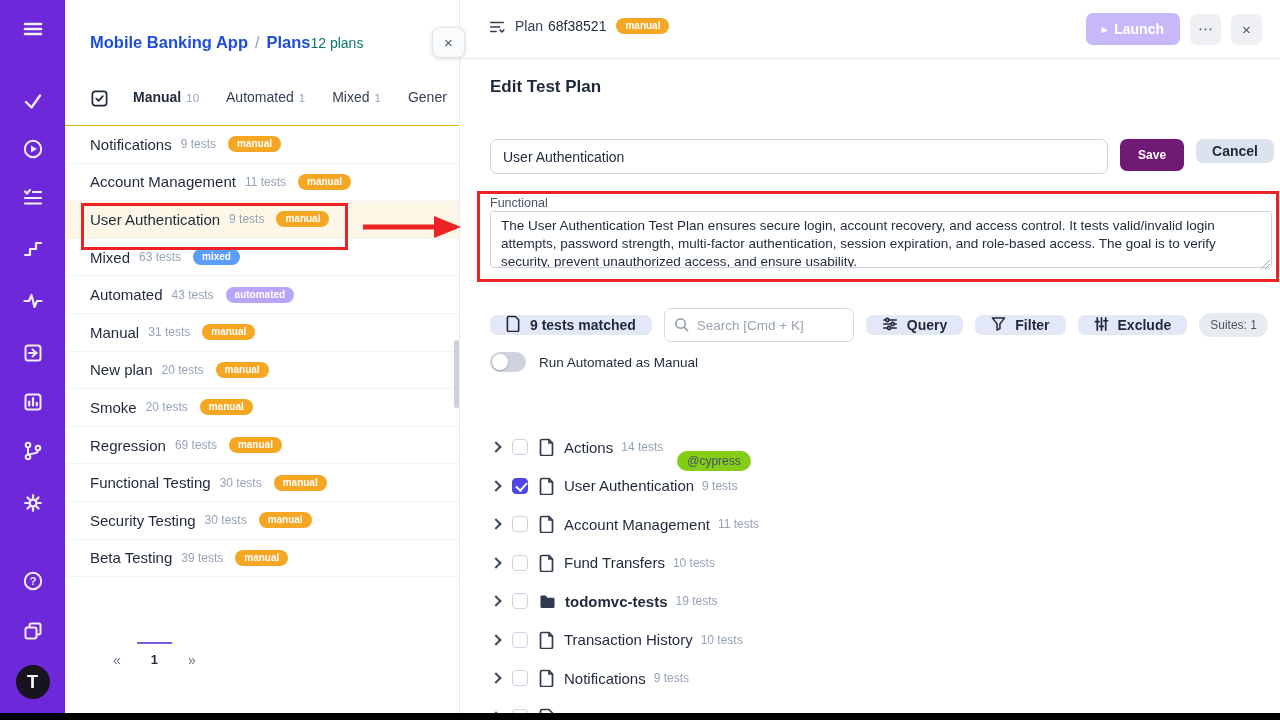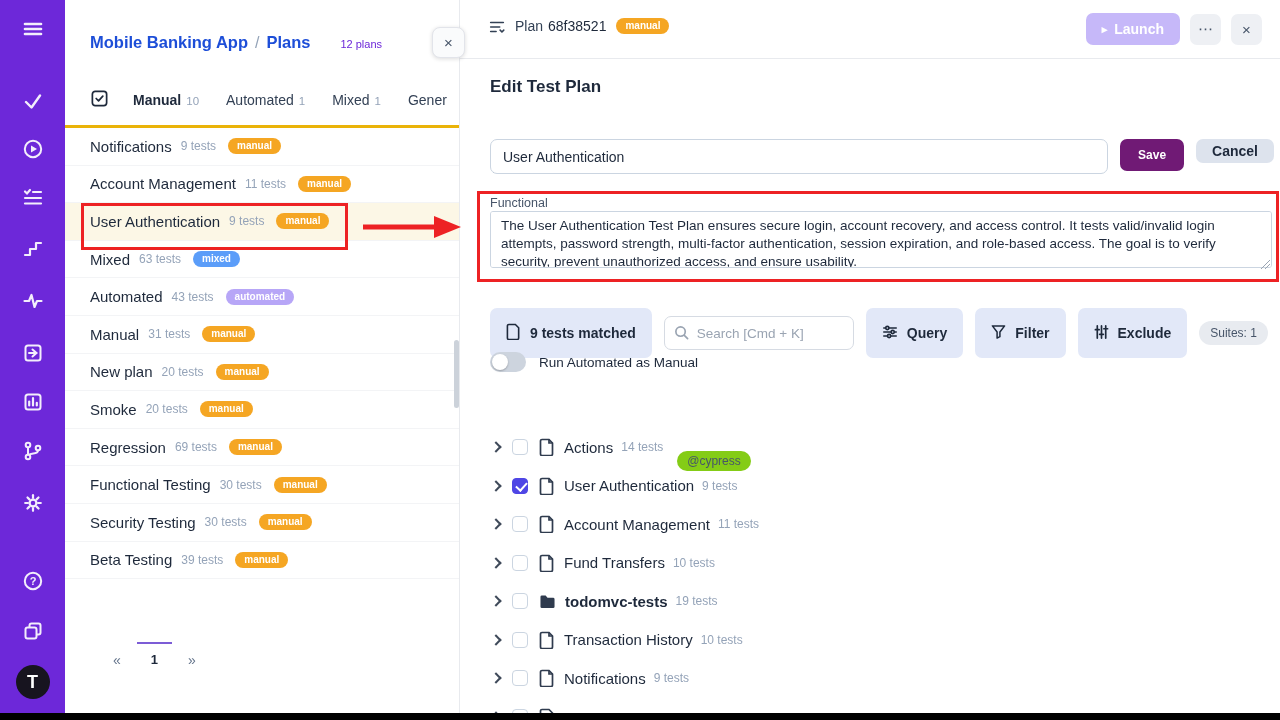--- a/index.html
+++ b/index.html
@@ -10,22 +10,22 @@
   .sidebar { position:absolute; left:0; top:0; width:65px; height:720px; background:#6d28d9; z-index:5; }
   .sb-icon { position:absolute; left:50%; transform:translateX(-50%); width:24px; height:24px; display:flex; align-items:center; justify-content:center; opacity:.92; cursor:pointer; }
   .sb-icon svg { display:block; }
   .logo-circle { position:absolute; left:50%; transform:translateX(-50%); top:665px; width:34px; height:34px; border-radius:50%; background:#17141f; color:#fff; font-weight:700; font-size:18px; display:flex; align-items:center; justify-content:center; }
 
   
   .plans-panel { position:absolute; left:65px; top:0; width:395px; height:713px; background:#fff; border-right:1px solid #e8eaee; }
   .pp-header { padding:33px 16px 0 25px; display:flex; align-items:baseline; }
   .pp-title { font-size:16.5px; font-weight:700; color:#1d4ed8; }
   .pp-sep { margin:0 7px; color:#94a3b8; font-size:16px; }
-  .pp-count { margin-left:30px; font-size:11px; color:#6d28d9; }
-  .pp-tabs { margin-top:37px; padding:0 0 17px 25px; border-bottom:3px solid #eab308; display:flex; align-items:flex-end; }
+  .pp-count { margin-left:0; font-size:14px; color:#0f766e; }
+  .pp-tabs { margin-top:37px; padding:0 0 17px 25px; border-bottom:1px solid #eab308; display:flex; align-items:flex-start; }
   .pp-tabs .tab { margin-right:27px; font-size:14px; color:#334155; white-space:nowrap; cursor:pointer; }
   .pp-tabs .tab.active { color:#1e293b; font-weight:700; }
   .pp-tabs .tab .cnt { font-size:11.5px; color:#94a3b8; margin-left:5px; font-weight:400; }
   .tabs-icon { margin-right:24px; display:inline-flex; }
   .plan-row { display:flex; align-items:center; height:37.6px; padding:0 14px 0 25px; border-bottom:1px solid #f3f4f6; cursor:pointer; }
   .plan-row.highlight { background:#fcf7e6; }
   .plan-name { font-size:15px; color:#1e293b; }
   .plan-count { font-size:12px; color:#94a3b8; margin-left:9px; }
   .badge { display:inline-block; font-size:10px; font-weight:700; color:#fff; padding:3px 9px; border-radius:9px; line-height:1; margin-left:12px; }
   .badge.manual { background:#f5a623; }
@@ -51,21 +51,21 @@
   .field-label { position:absolute; left:30px; font-size:12.5px; color:#475569; }
   .lbl-title { top:130px;margin-top:32px; }
   .lbl-desc  { top:196px; }
   .title-row { position:absolute; left:30px; right:6px; top:139px; display:flex; gap:12px; }
   .title-input { flex:1; height:35px; border:1px solid #cbd5e1; border-radius:7px; padding:0 12px; font-size:14px; color:#1e293b; font-family:inherit; }
   .save-btn { height:32px; background:#701a75; color:#fff; border:none; border-radius:7px; font-size:12px; font-weight:700; padding:0 18px; cursor:pointer; }
   .cancel-btn { height:24px; background:#dde3ed; color:#1e293b; border:none; border-radius:7px; font-size:14px; font-weight:700; padding:0 16px; cursor:pointer; }
   .desc-textarea { position:absolute; left:30px; right:8px; top:211px; height:57px; border:1px solid #cbd5e1; border-radius:3px; padding:5px 10px; font-size:13.5px; line-height:18px; color:#1e293b; font-family:inherit; resize:none; }
 
   .toolbar { position:absolute; left:30px; top:308px; display:flex; align-items:center; gap:12px; }
-  .tb-btn { height:50px; background:#e2e8f8; border:none; border-radius:7px; display:flex; align-items:center; gap:9px; padding:0 16px; font-size:14px; font-weight:600; color:#1e293b; cursor:pointer; }
+  .tb-btn { height:20px; background:#e2e8f8; border:none; border-radius:7px; display:flex; align-items:center; gap:9px; padding:0 16px; font-size:14px; font-weight:600; color:#1e293b; cursor:pointer; }
   .search-box { position:relative; }
   .search-input { width:190px; height:34px; border:1px solid #d6dbe3; border-radius:7px; padding:0 10px 0 32px; font-size:13.5px; color:#1e293b; font-family:inherit; }
   .search-input::placeholder { color:#9aa4b2; }
   .search-icon-wrap { position:absolute; left:10px; top:9px; }
   .suites-pill { height:24px; background:#e8ebf0; border-radius:12px; font-size:12px; color:#475569; display:flex; align-items:center; padding:0 11px; }
 
   .toggle-row { position:absolute; left:30px; top:352px; display:flex; align-items:center; gap:13px; }
   .toggle { width:36px; height:20px; border-radius:10px; background:#cdd4de; position:relative; cursor:pointer; }
   .toggle::after { content:''; position:absolute; left:2px; top:2px; width:16px; height:16px; border-radius:50%; background:#fff; box-shadow:0 1px 2px rgba(0,0,0,.25); }
   .toggle-label { font-size:13.5px; color:#1e293b; }

